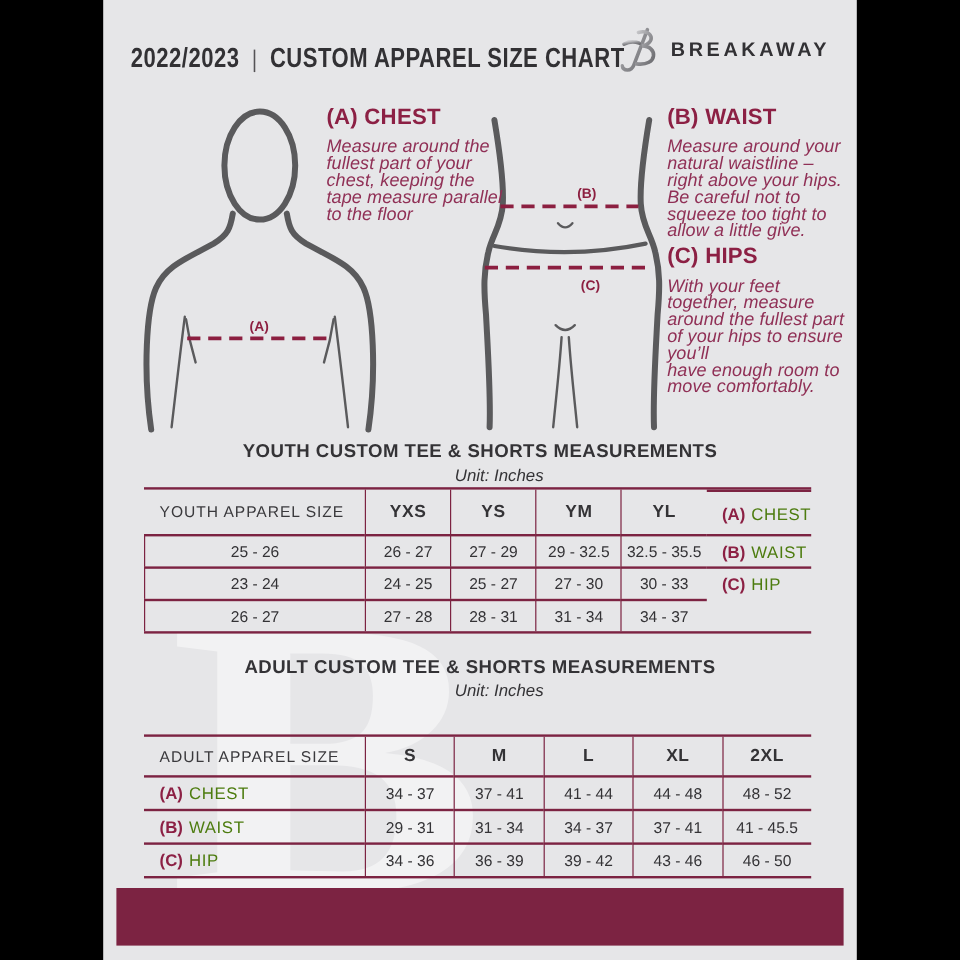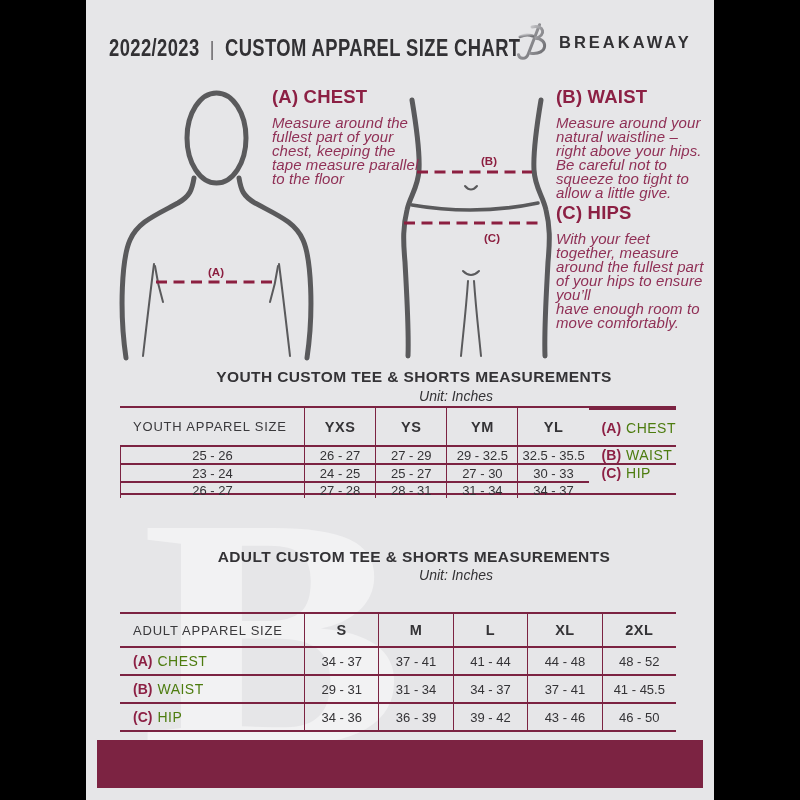--- a/index.html
+++ b/index.html
@@ -44,35 +44,35 @@
   .note{position:absolute;width:158px;}
   .note h3{margin:0;font-size:18.5px;font-weight:700;color:#8c2044;letter-spacing:.2px;line-height:1;}
   .note p{
     margin:9px 0 0;font-size:15px;font-style:italic;color:#903056;
     line-height:14px;white-space:pre-line;letter-spacing:.1px;
   }
 
   
   .sec-title{
     position:absolute;left:0;width:628px;text-align:center;
-    font-size:15.5px;font-weight:700;color:#343336;letter-spacing:.4px;line-height:1;padding-left:14px;
+    font-size:15.5px;font-weight:700;color:#343336;letter-spacing:.4px;line-height:1;
   }
   .sec-unit{
     position:absolute;left:0;width:660px;text-align:center;
-    font-size:14px;font-style:italic;color:#343336;line-height:1;padding-left:40px;
+    font-size:14px;font-style:italic;color:#343336;line-height:1;
   }
 
   
   .tbl{
     position:absolute;left:34px;width:556px;display:grid;
     grid-template-columns:184px repeat(5,1fr);
     border-top:2.5px solid #7c2342;border-bottom:2.5px solid #7c2342;
     box-sizing:border-box;
   }
-  .tbl.youth{top:406px;height:89px;grid-template-rows:37px 1fr 1fr 1fr;}
+  .tbl.youth{top:406px;height:122px;grid-template-rows:37px 1fr 1fr 1fr;}
   .tbl.adult{top:588px;height:120px;grid-template-rows:32px 1fr 1fr 1fr;margin-top:24px;}
   .cell{display:flex;align-items:center;justify-content:center;white-space:nowrap;}
   .cell.cl{border-left:1.5px solid #7c2342;}
   .cell.rt{border-top:2px solid #7c2342;}
   .cell.left{justify-content:flex-start;padding-left:13px;}
   .h-label{font-size:13px;letter-spacing:.8px;color:#3a393c;}
   .h-size{font-size:14.5px;font-weight:700;letter-spacing:.5px;color:#343336;}
   .pfx{font-weight:700;color:#8c2044;margin-right:5px;font-size:14px;}
   .lbl{font-size:14px;color:#4d7c0f;letter-spacing:.5px;}
   .val{font-size:13px;color:#343336;}

